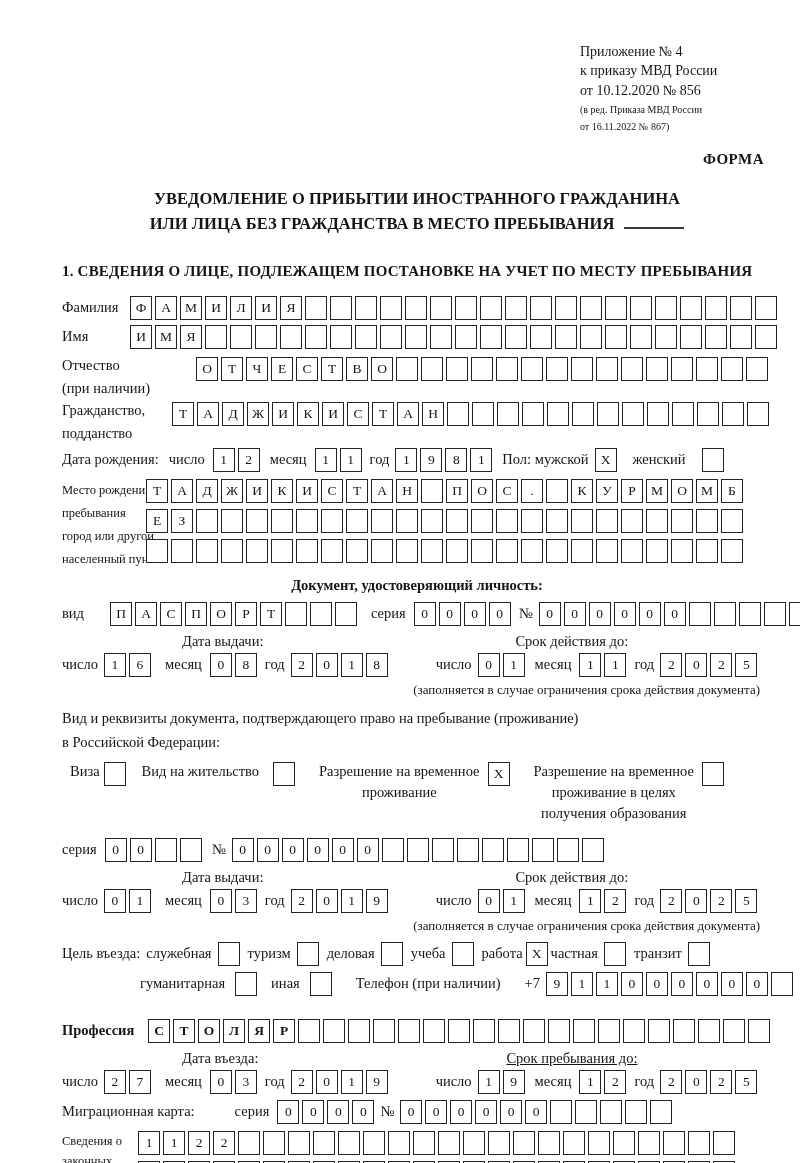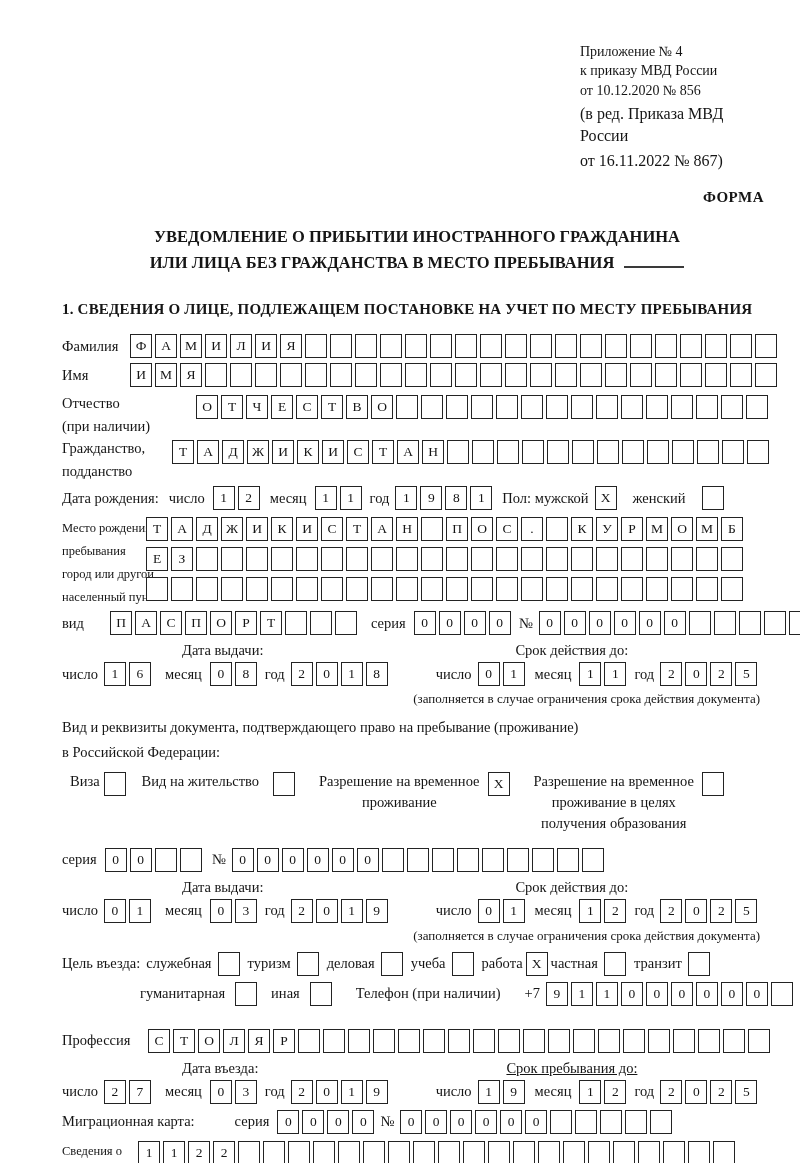--- a/index.html
+++ b/index.html
@@ -2,21 +2,21 @@
 <html><head>
 <meta charset="utf-8">
 <style>
   html,body{margin:0;padding:0;background:#ffffff;}
   body{width:800px;height:1163px;overflow:hidden;color:#151515;
        font-family:"Liberation Serif","DejaVu Serif",serif;}
   .page{box-sizing:border-box;width:800px;height:1036px;padding:42px 28px 0 62px;}
 
   
   .ref{margin-left:518px;font-size:14px;line-height:1.38;}
-  .ref .sub{font-size:16px;margin-top:3px;}
+  .ref .sub{font-size:10px;margin-top:3px;}
   .forma{font-weight:bold;font-size:15px;text-align:right;padding-right:8px;margin-top:17px;letter-spacing:.5px;}
 
   
   .title{text-align:center;font-weight:bold;font-size:16.5px;line-height:1.55;margin-top:18px;}
   .blank-line{display:inline-block;width:60px;border-bottom:2.6px solid #3a3a3a;height:.85em;margin-left:10px;}
   .sec{font-weight:bold;font-size:15px;letter-spacing:.2px;margin-top:26px;margin-bottom:16px;}
 
   
   .frow{display:flex;align-items:center;margin-bottom:5px;}
   .frow.top{align-items:flex-start;}
@@ -311,20 +311,21 @@
           <span class="cell"></span>
           <span class="cell"></span>
           <span class="cell"></span>
           <span class="cell"></span>
           <span class="cell"></span>
           <span class="cell"></span>
         </span>
     </span>
   </div>
 
+  <div class="doc-head">Документ, удостоверяющий личность:</div>
 
   <div class="frow">
     <span class="lbl" style="width:48px;">вид</span>
     <span class="cells">
         <span class="cell">П</span>
         <span class="cell">А</span>
         <span class="cell">С</span>
         <span class="cell">П</span>
         <span class="cell">О</span>
         <span class="cell">Р</span>
@@ -579,21 +580,21 @@
         <span class="cell">0</span>
         <span class="cell">0</span>
         <span class="cell">0</span>
         <span class="cell">0</span>
         <span class="cell">0</span>
         <span class="cell">0</span>
         <span class="cell"></span>
       </span>
   </div>
 
-  <div class="frow" style="margin-top:23px;">
+  <div class="frow" style="margin-top:23px;font-weight:bold;">
     <span class="lbl w86">Профессия</span>
     <span class="cells">
         <span class="cell">С</span>
         <span class="cell">Т</span>
         <span class="cell">О</span>
         <span class="cell">Л</span>
         <span class="cell">Я</span>
         <span class="cell">Р</span>
         <span class="cell"></span>
         <span class="cell"></span>

